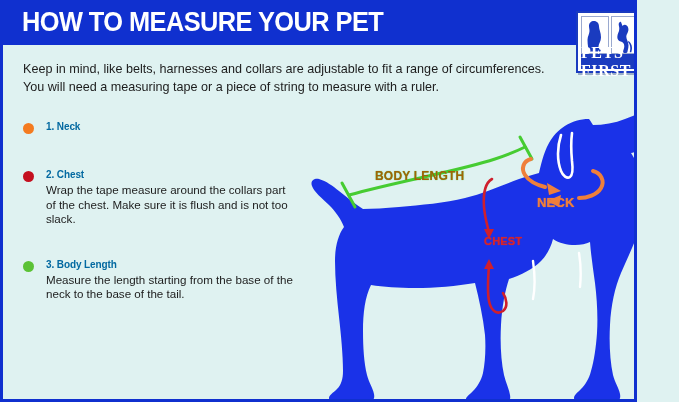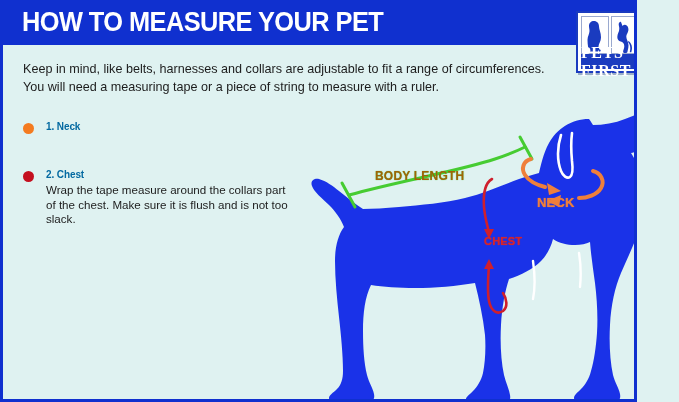--- a/index.html
+++ b/index.html
@@ -174,20 +174,25 @@
       <span class="bullet" style="background:#f47b20"></span>
       <div class="step-title">1. Neck</div>
     </div>
 
     <div class="step" style="margin-top:33px;">
       <span class="bullet" style="background:#c4101f"></span>
       <div class="step-title">2. Chest</div>
       <div class="step-body">Wrap the tape measure around the collars part of the chest. Make sure it is flush and is not too slack.</div>
     </div>
 
+    <div class="step" style="margin-top:30px;">
+      <span class="bullet" style="background:#5bc236"></span>
+      <div class="step-title">3. Body Length</div>
+      <div class="step-body">Measure the length starting from the base of the neck to the base of the tail.</div>
+    </div>
 
   </div>
 
   <div id="illus">
     <svg width="392" height="300" viewBox="0 0 392 300">
 
       <g>
         <path fill="#1a32e8" d="
           M 300 16
           C 282 16 268 26 260 40

